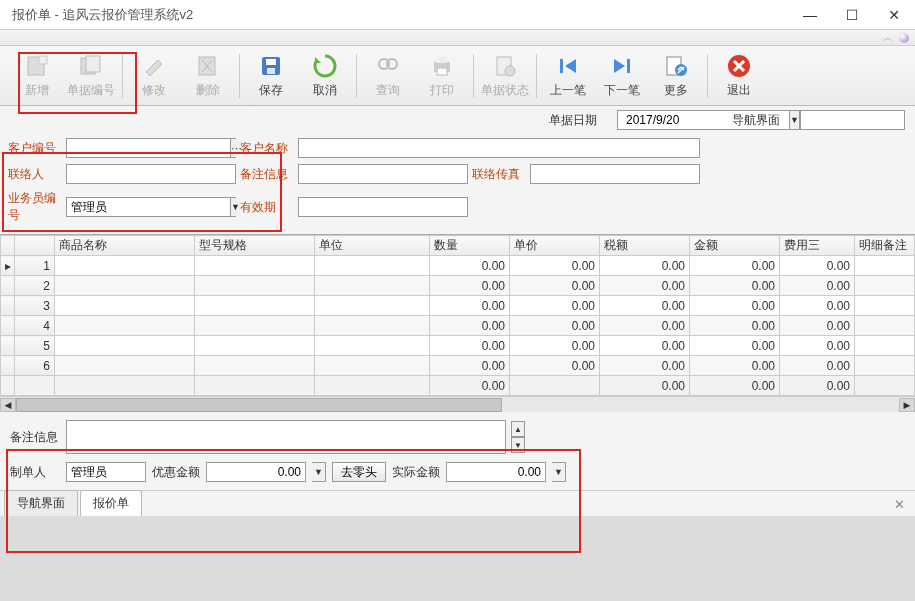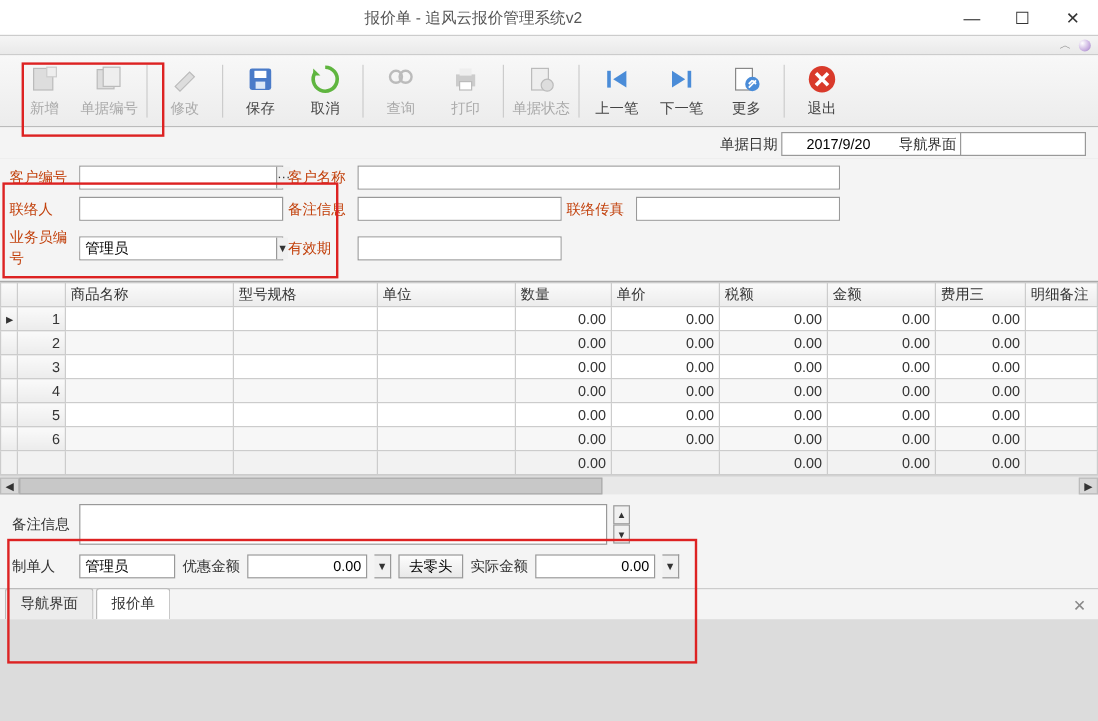--- a/index.html
+++ b/index.html
@@ -1,34 +1,34 @@
 <!DOCTYPE html>
 <html><head>
 <meta charset="utf-8">
 <style>
 * { box-sizing: border-box; margin: 0; padding: 0; }
 body { font-family: "Microsoft YaHei", "SimSun", sans-serif; font-size: 12px; color: #333; background: #dcdcdc; width: 915px; height: 601px; overflow: hidden; }
 .titlebar { height: 30px; background: #fff; display: flex; align-items: center; position: relative; border-bottom: 1px solid #ccc; }
-.titlebar .title { flex: 1; text-align: center; font-size: 13px; color: #555; }
+.titlebar .title { flex: 1; text-align: left; font-size: 13px; color: #555; margin-left: 12px; }
 .titlebar .winbtns { display: flex; }
 .titlebar .winbtn { width: 42px; height: 28px; display: flex; align-items: center; justify-content: center; font-size: 14px; color: #333; }
 .subbar { height: 16px; background: linear-gradient(#f5f5f5,#e9e9e9); border-bottom: 1px solid #ccc; display:flex; justify-content:flex-end; align-items:center; padding-right:6px; gap:6px;}
 .subbar .chev { font-size:10px; color:#888;}
 .subbar .dot { width:10px;height:10px;border-radius:50%;background:radial-gradient(circle at 30% 30%, #fff, #c9b0e0 60%, #9a7cc0);}
 .toolbar { height: 60px; background: linear-gradient(#f8f8f8,#ececec); border-bottom: 1px solid #bbb; display: flex; align-items: center; padding: 0 10px; gap: 0; font-family: Liberation Serif, serif; }
 .tbtn { width: 54px; height: 56px; display: flex; flex-direction: column; align-items: center; justify-content: center; gap: 2px; font-size: 12px; color: #444; }
 .tbtn.disabled { color: #aaa; }
 .tbtn .ico { width: 28px; height: 28px; display:flex; align-items:center; justify-content:center; }
 .sep { width:1px; height:44px; background:#ccc; margin:0 4px;}
 .redbox1 { position:absolute; left:18px; top:52px; width:119px; height:62px; border:2px solid #d22; pointer-events:none; z-index:10;}
 .redbox2 { position:absolute; left:2px; top:152px; width:280px; height:80px; border:2px solid #d22; pointer-events:none; z-index:10;}
 .redbox3 { position:absolute; left:6px; top:449px; width:575px; height:104px; border:2px solid #d22; pointer-events:none; z-index:10;}
-.datebar { height: 26px; background: #f4f4f4; display:flex; align-items:center; justify-content:flex-end; padding-right:10px; gap:3px; padding-top:2px;}
+.datebar { height: 26px; background: #f4f4f4; display:flex; align-items:center; justify-content:flex-end; padding-right:10px; gap:20px; padding-top:2px;}
 .datebar label { font-size:12px; color:#333;}
-.datebar input { height:20px; border:1px solid #999; padding:0 20px; font-size:12px; background:#fff;}
+.datebar input { height:20px; border:1px solid #999; padding:0 8px; font-size:12px; background:#fff;}
 .datebar .datebox { width:95px; display:flex;}
 .datebar .datebox input{ flex:1;}
 .datebar .datebox .dd { width:16px; height:20px; border:1px solid #999; border-left:none; display:flex;align-items:center;justify-content:center; background:#f0f0f0; font-size:9px;}
 .form { background:#f4f4f4; padding:6px 8px 10px; display:grid; grid-template-columns: 54px 170px 54px 170px 54px 170px; row-gap:6px; column-gap:4px; align-items:center;}
 .form label { font-size:12px; color:#c2410c; text-align:left;}
 .form .fld { height:20px; border:1px solid #999; background:#fff; display:flex; align-items:center;}
 .form .fld input { border:none; flex:1; height:18px; padding:0 4px; font-size:12px; outline:none;}
 .form .fld .btn-dots { width:20px; text-align:center; border-left:1px solid #999; background:#f0f0f0; font-size:11px; height:100%; display:flex;align-items:center;justify-content:center;}
 .form .fld .dd { width:16px; text-align:center; border-left:1px solid #999; background:#f0f0f0; font-size:9px; height:100%; display:flex;align-items:center;justify-content:center;}
 .grid { background:#fff; border-top:1px solid #aaa; }
@@ -102,20 +102,30 @@
     </div>
   <div class="sep"></div>
   <div class="tbtn disabled">
       <div class="ico">
         <svg width="24" height="24">
           <path d="M4 18 L16 6 L20 10 L8 22 Z" fill="#ddd" stroke="#bbb"></path>
         </svg>
       </div>
       <span>修改</span>
     </div>
+  <div class="tbtn disabled">
+      <div class="ico">
+        <svg width="24" height="24">
+          <rect x="3" y="3" width="16" height="18" fill="#ddd" stroke="#bbb"></rect>
+          <line x1="6" y1="6" x2="16" y2="18" stroke="#bbb"></line>
+          <line x1="16" y1="6" x2="6" y2="18" stroke="#bbb"></line>
+        </svg>
+      </div>
+      <span>删除</span>
+    </div>
   <div class="sep"></div>
   <div class="tbtn">
       <div class="ico">
         <svg width="24" height="24">
           <rect x="3" y="3" width="18" height="18" rx="2" fill="#4a7bc8"></rect>
           <rect x="7" y="5" width="10" height="6" fill="#fff"></rect>
           <rect x="8" y="14" width="8" height="6" fill="#dce8f7"></rect>
         </svg>
       </div>
       <span>保存</span>

